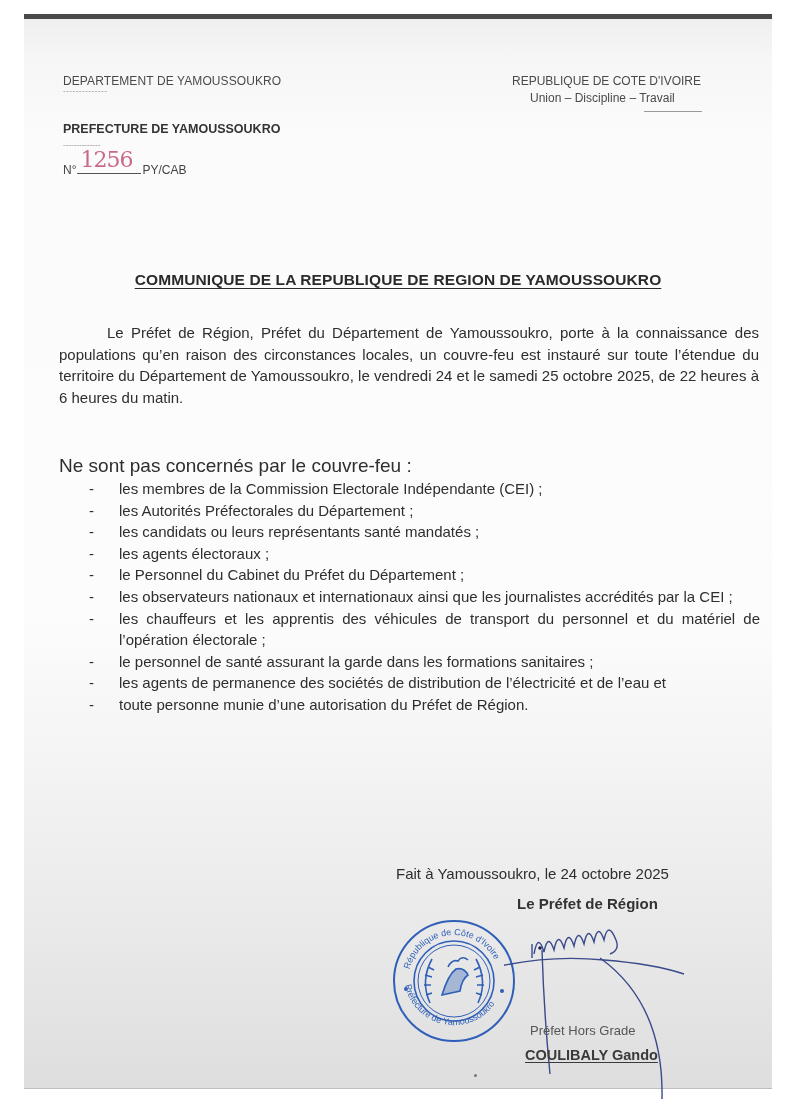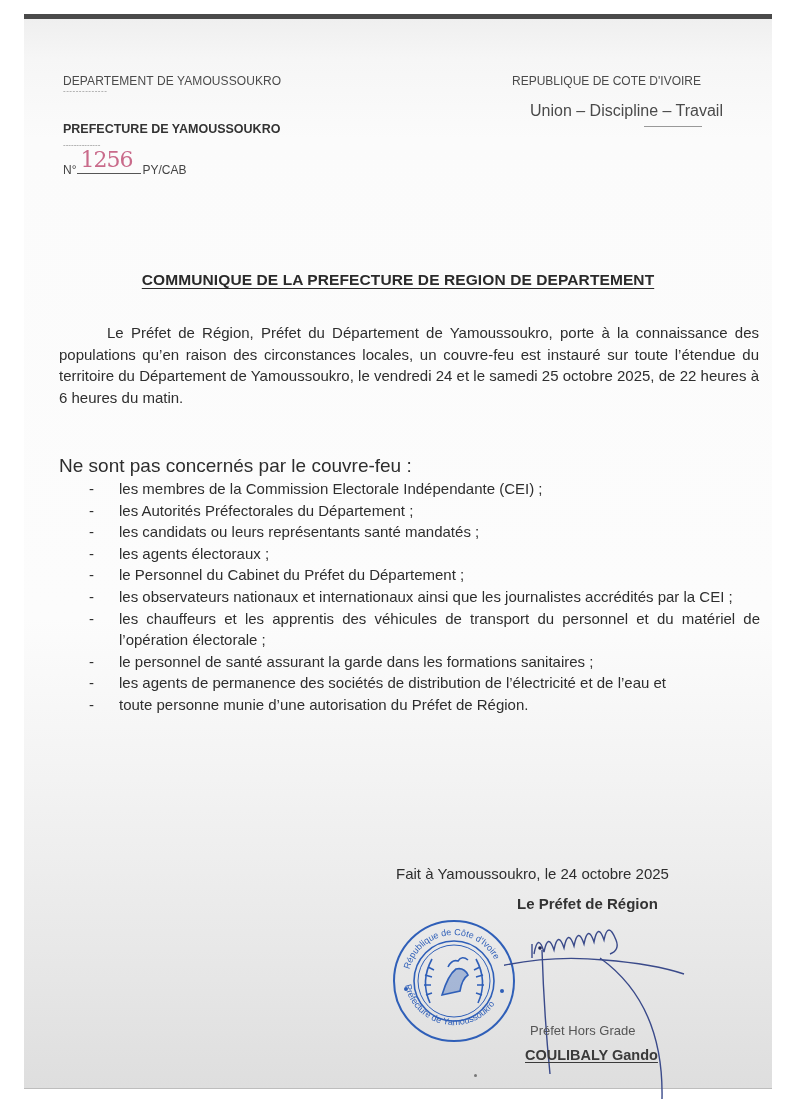--- a/index.html
+++ b/index.html
@@ -14,21 +14,21 @@
     box-shadow: 0 1px 0 #bdbdbd;
   }
   .hdr-left { position:absolute; left:39px; top:55px; font-size:12px; color:#4a4a4a; letter-spacing:0.1px; }
   .hdr-left .dots { font-size:8px; color:#888; margin-top:-2px; letter-spacing:0.5px; }
   .prefecture { position:absolute; left:39px; top:103px; font-size:12.5px; font-weight:bold; color:#333; }
   .dots2 { position:absolute; left:39px; top:121px; font-size:8px; color:#888; }
   .numero { position:absolute; left:39px; top:142px; font-size:12px; color:#444; }
   .numero .num-line { display:inline-block; width:64px; border-bottom:1px solid #555; height:12px; position:relative; margin:0 1px; }
   .numero .num-hand { position:absolute; left:3px; top:-14px; font-family:"DejaVu Serif", serif; font-size:22px; color:#c96a8a; letter-spacing:-1px; }
   .hdr-right { position:absolute; left:488px; top:55px; width:260px; text-align:left; font-size:12px; color:#4a4a4a; }
-  .hdr-right .motto { font-size:16px; margin-top:14px; padding-left:18px; }
+  .hdr-right .motto { font-size:12px; margin-top:3px; padding-left:18px; }
   .hdr-right .rule { width:58px; height:1px; background:#999; margin:6px auto 0; margin-left:132px; }
 
   .title {
     position:absolute; left:0; width:748px; top:252px; text-align:center;
     font-size:15.5px; font-weight:bold; color:#2a2a2a; text-decoration:underline; text-underline-offset:3px; letter-spacing:0.1px;
   }
   .body-para {
     position:absolute; left:35px; top:303px; width:700px; font-size:15px; line-height:21.5px; text-align:justify; color:#2e2e2e;
     text-indent:48px;
   }
@@ -58,21 +58,21 @@
   <div class="numero">
     <span>N°</span><span class="num-line"><span class="num-hand">1256</span></span><span>PY/CAB</span>
   </div>
 
   <div class="hdr-right">
     <div>REPUBLIQUE DE COTE D'IVOIRE</div>
     <div class="motto">Union – Discipline – Travail</div>
     <div class="rule"></div>
   </div>
 
-  <div class="title">COMMUNIQUE DE LA PREFECTURE DE REGION DE DEPARTEMENT</div>
+  <div class="title">COMMUNIQUE DE LA REPUBLIQUE DE REGION DE YAMOUSSOUKRO</div>
 
   <div class="body-para">Le Préfet de Région, Préfet du Département de Yamoussoukro, porte à la connaissance des populations qu’en raison des circonstances locales, un couvre-feu est instauré sur toute l’étendue du territoire du Département de Yamoussoukro, le vendredi 24 et le samedi 25 octobre 2025, de 22 heures à 6 heures du matin.</div>
 
   <div class="intro">Ne sont pas concernés par le couvre-feu :</div>
 
   <ul class="list">
     <li><span class="dash">-</span><span>les membres de la Commission Electorale Indépendante (CEI) ;</span></li>
     <li><span class="dash">-</span><span>les Autorités Préfectorales du Département ;</span></li>
     <li><span class="dash">-</span><span>les candidats ou leurs représentants santé mandatés ;</span></li>
     <li><span class="dash">-</span><span>les agents électoraux ;</span></li>

